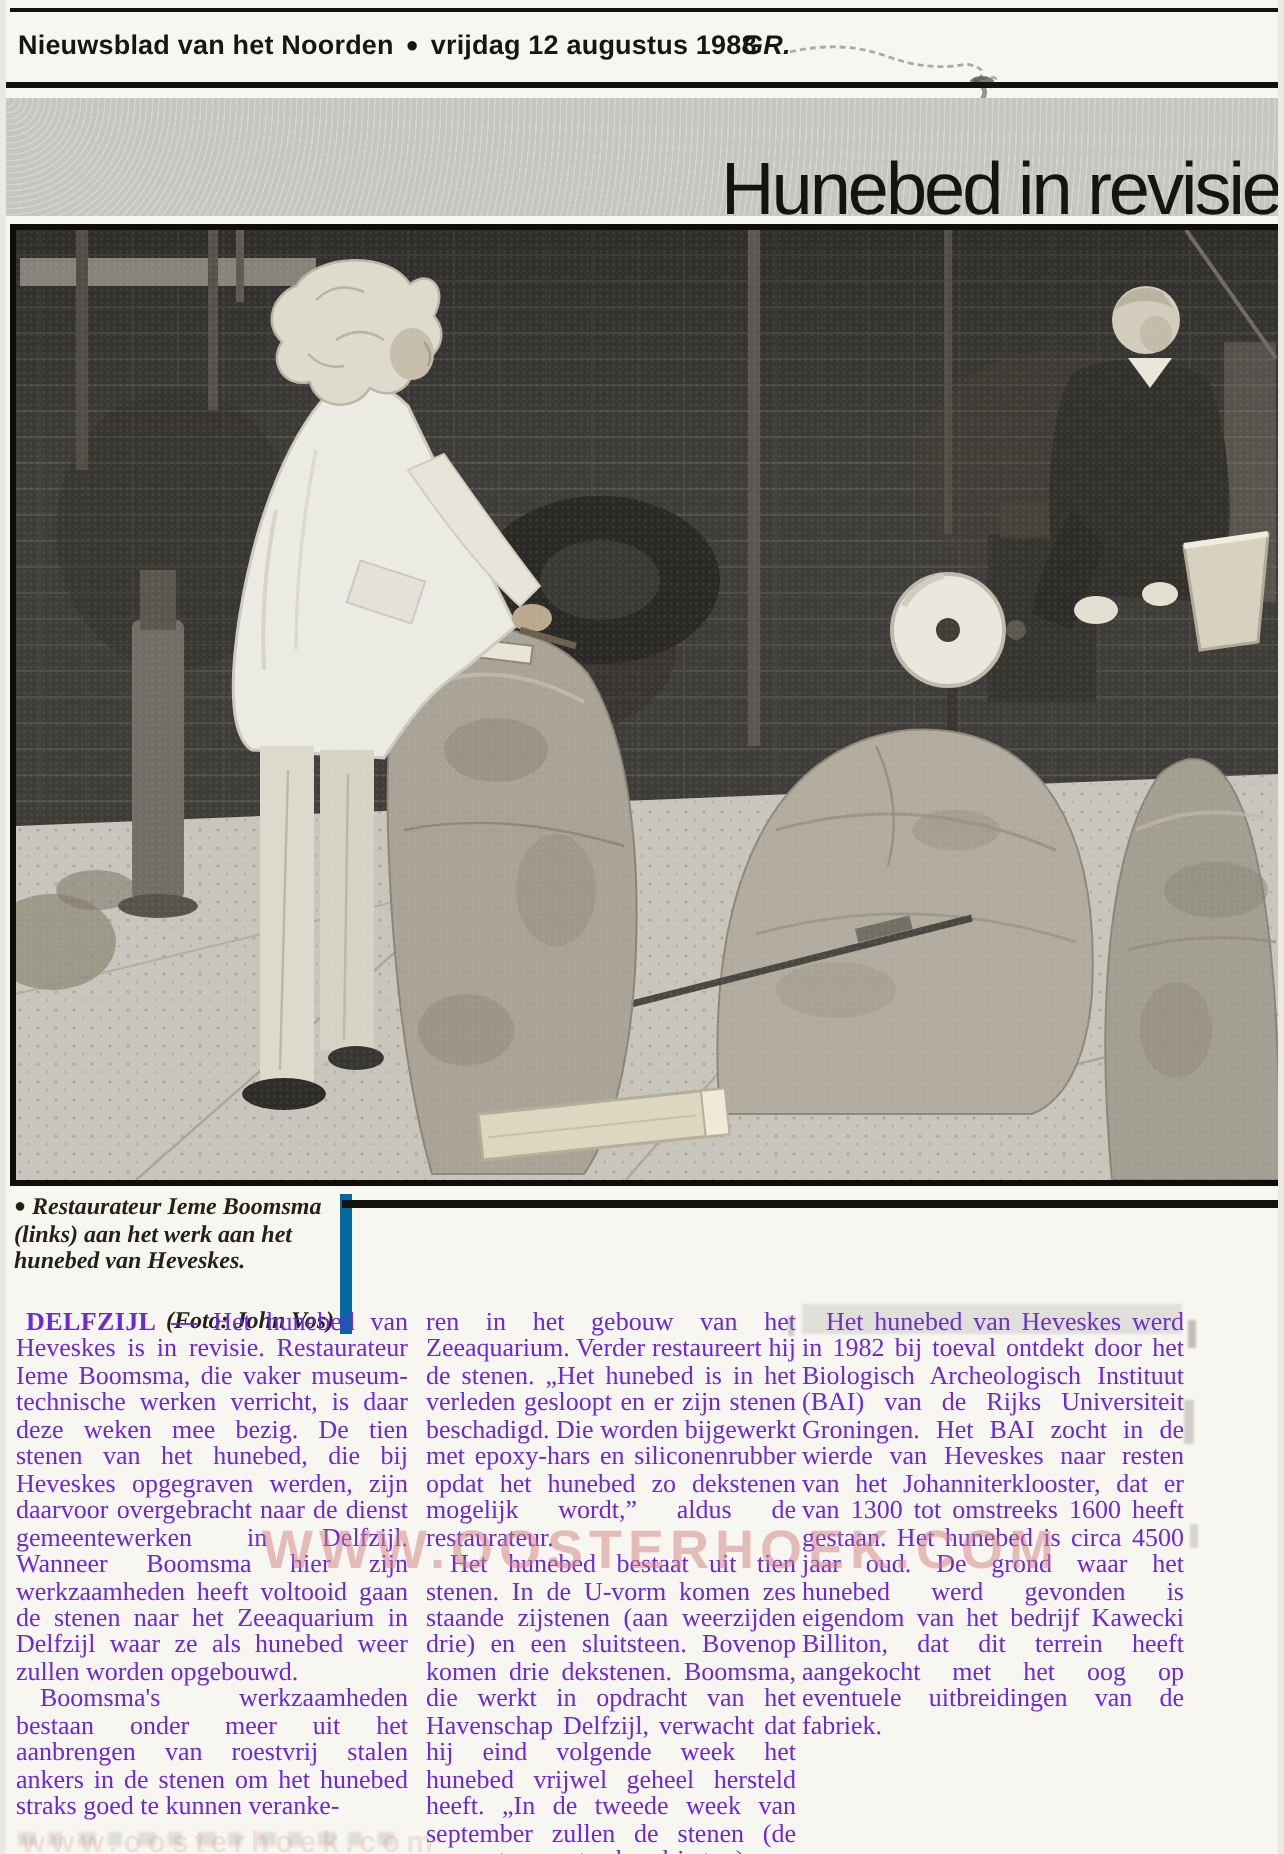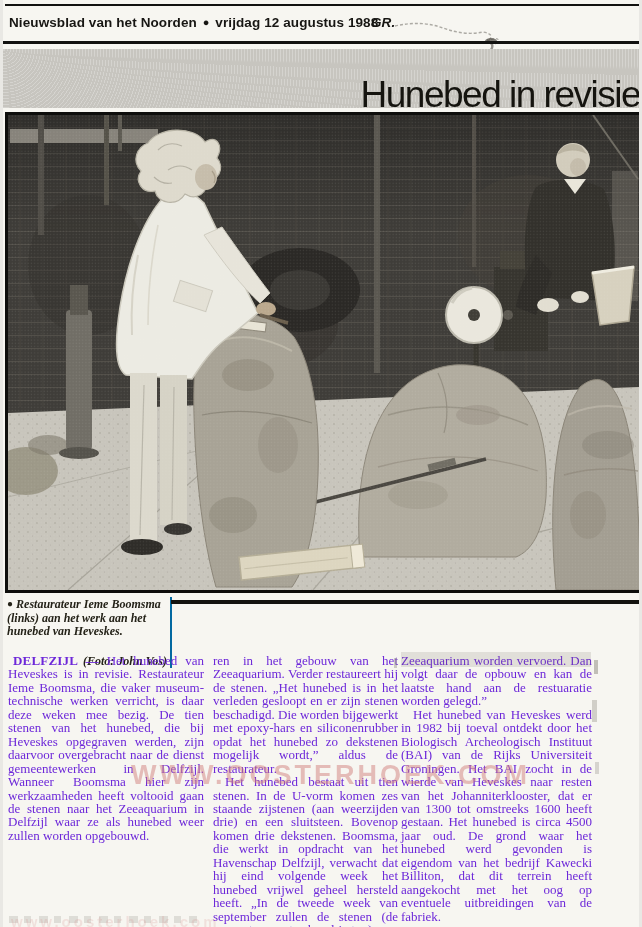--- a/index.html
+++ b/index.html
@@ -42,21 +42,21 @@
   .photo-frame{
     position:absolute;top:112px;left:2px;width:632px;height:475px;
     border:3px solid #0e0e0c;background:#3f3d39;
   }
   .photo-frame svg{display:block;}
   
   .caption{
     position:absolute;top:597px;left:4px;width:160px;
     font-style:italic;font-weight:bold;
     font-size:12px;line-height:13.6px;color:#242218;
-    border-right:2px solid #0369a1;
+    border-right:6px solid #0369a1;
     padding-right:3px;
   }
   .caption .bullet{font-style:normal;font-size:10px;vertical-align:1px;padding-right:3px;}
   .caption .credit{display:block;text-align:right;margin-top:16px;}
   .rule-caption{position:absolute;top:600px;left:168px;width:474px;height:4px;background:#14130f;}
   
   .article{position:absolute;top:654px;left:0;width:642px;height:273px;}
   .col{
     position:absolute;top:0;
     font-size:13px;line-height:13.45px;
@@ -271,27 +271,27 @@
     <span class="credit">(Foto: John Vos)</span>
   </div>
   <div class="rule-caption"></div>
 
   <div class="article">
     <div class="col col-1">
       <p class="lead">
         <span class="lead-in">DELFZIJL —</span>
         <span>Het hunebed van Heveskes is in revisie. Restaurateur Ieme Boomsma, die vaker museum-technische werken verricht, is daar deze weken mee bezig. De tien stenen van het hunebed, die bij Heveskes opgegraven werden, zijn daarvoor overgebracht naar de dienst gemeentewerken in Delfzijl. Wanneer Boomsma hier zijn werkzaamheden heeft voltooid gaan de stenen naar het Zeeaquarium in Delfzijl waar ze als hunebed weer zullen worden opgebouwd.</span>
       </p>
+      <p class="indent">Boomsma's werkzaamheden bestaan onder meer uit het aanbrengen van roestvrij stalen ankers in de stenen om het hunebed straks goed te kunnen veranke-</p>
     </div>
     <div class="col col-2">
       <p>ren in het gebouw van het Zeeaquarium. Verder restaureert hij de stenen. „Het hunebed is in het verleden gesloopt en er zijn stenen beschadigd. Die worden bijgewerkt met epoxy-hars en siliconenrubber opdat het hunebed zo dekstenen mogelijk wordt,” aldus de restaurateur.</p>
       <p class="indent">Het hunebed bestaat uit tien stenen. In de U-vorm komen zes staande zijstenen (aan weerzijden drie) en een sluitsteen. Bovenop komen drie dekstenen. Boomsma, die werkt in opdracht van het Havenschap Delfzijl, verwacht dat hij eind volgende week het hunebed vrijwel geheel hersteld heeft. „In de tweede week van september zullen de stenen (de zwaarste weegt zeker drie ton) naar het</p>
     </div>
     <div class="col col-3">
-      <p>Zeeaquarium worden vervoerd. Dan volgt daar de opbouw en kan de laatste hand aan de restuaratie worden gelegd.”</p>
       <p class="indent">Het hunebed van Heveskes werd in 1982 bij toeval ontdekt door het Biologisch Archeologisch Instituut (BAI) van de Rijks Universiteit Groningen. Het BAI zocht in de wierde van Heveskes naar resten van het Johanniterklooster, dat er van 1300 tot omstreeks 1600 heeft gestaan. Het hunebed is circa 4500 jaar oud. De grond waar het hunebed werd gevonden is eigendom van het bedrijf Kawecki Billiton, dat dit terrein heeft aangekocht met het oog op eventuele uitbreidingen van de fabriek.</p>
     </div>
   </div>
 
   <div class="faded-line"></div>
   <div class="smudge-col3"></div>
   <div class="scan-mark m1"></div>
   <div class="scan-mark m2"></div>
   <div class="scan-mark m3"></div>
   <div class="scan-mark m4"></div>

